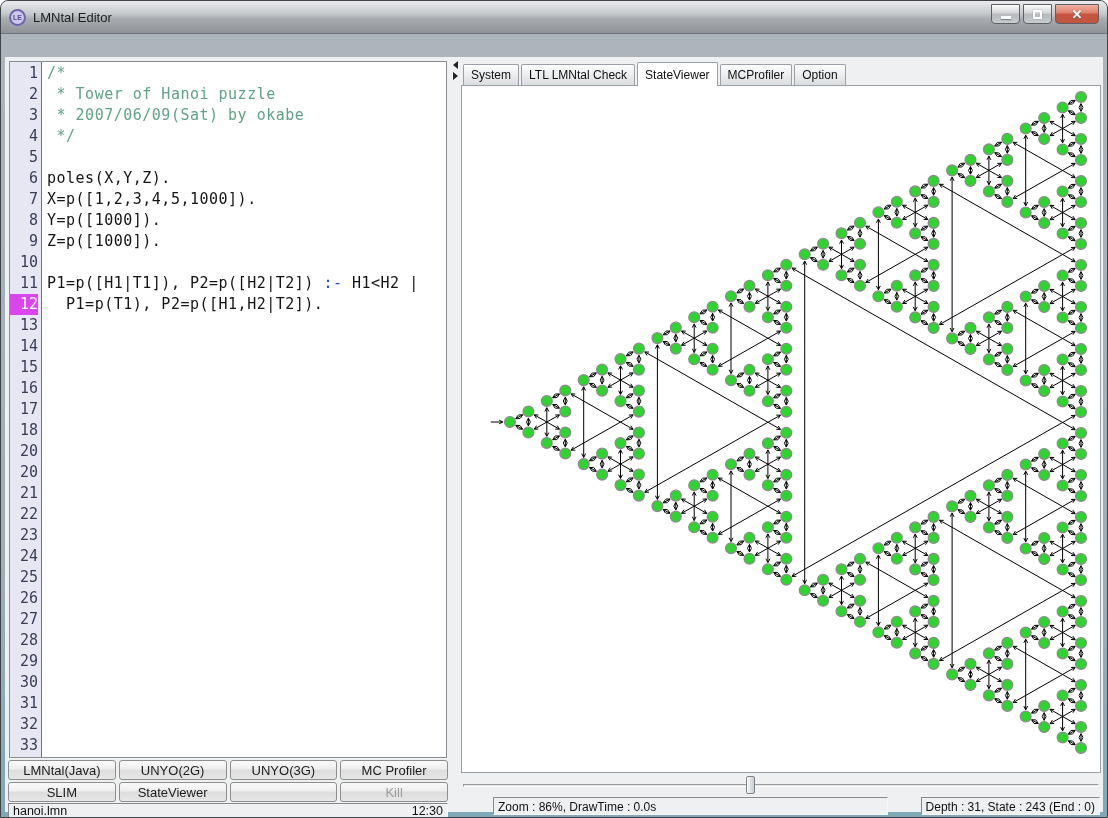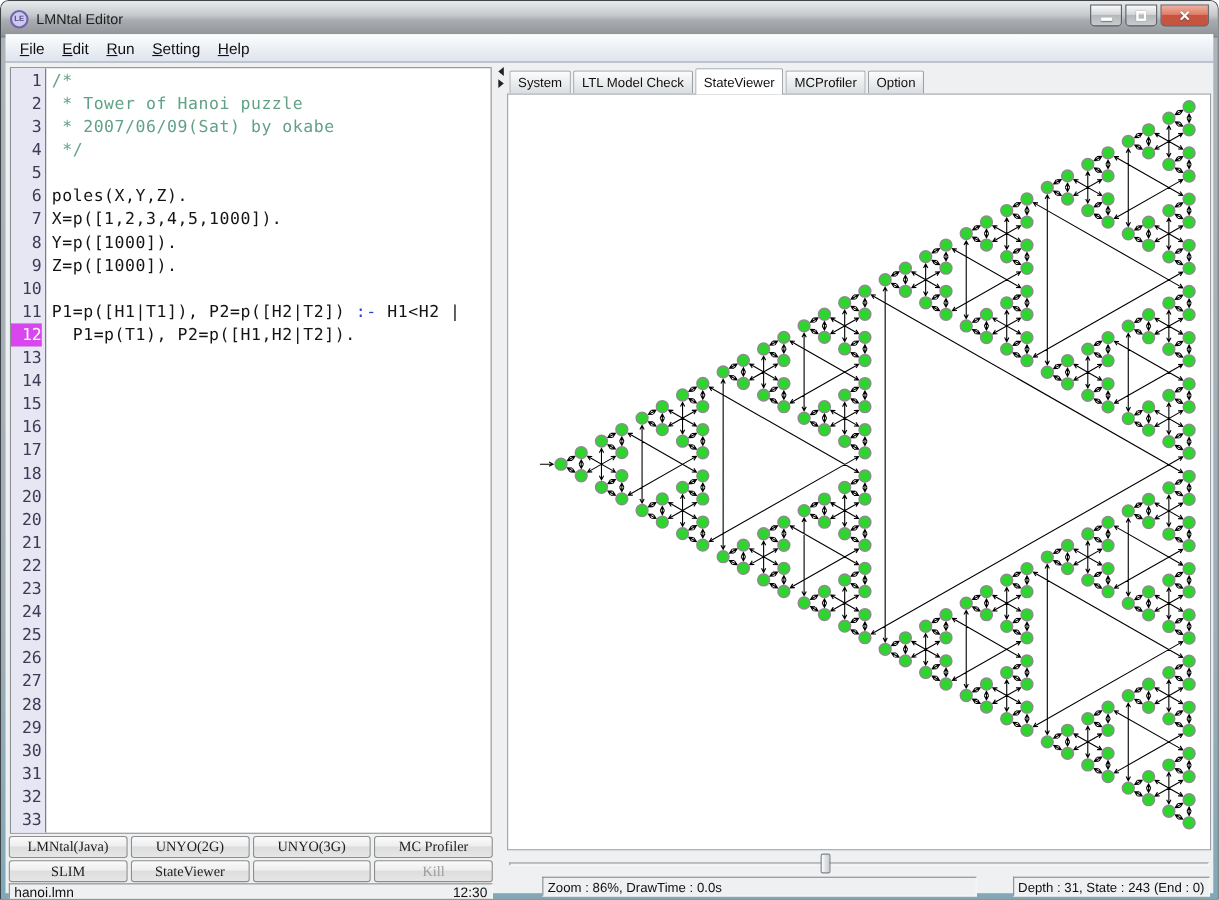--- a/index.html
+++ b/index.html
@@ -79,21 +79,21 @@
 
   
   .btn-grid{
     position:absolute; left:3px; top:703px; width:440px;
     display:grid; grid-template-columns:repeat(4,1fr); gap:2px 3px;
   }
   .run-btn{
     height:20px; border:1px solid #8e8e8e; border-radius:3px;
     background:linear-gradient(180deg,#fafafa,#eeeeee 45%,#dddddd 50%,#e6e6e6);
     font-size:13px; color:#1c1c1c; display:flex; align-items:center; justify-content:center;
-    cursor:default; font-family:Liberation Serif, serif;
+    cursor:default; font-family:Liberation Sans, sans-serif;
   }
   .run-btn.disabled{ color:#9b9b9b; }
   .run-btn.blank{ color:transparent; }
 
   
   .editor-status{
     position:absolute; left:3px; top:746px; width:440px; height:15px;
     border:1px solid; border-color:#8a8a8a #f7f7f7 #f7f7f7 #8a8a8a;
     display:flex; justify-content:space-between; align-items:center;
     font-size:12.5px; color:#111; padding:0 4px; background:#eef0f1;text-align:center;
@@ -164,27 +164,20 @@
         </span>
       <span class="win-btn max">
           <span class="max-glyph"></span>
         </span>
       <span class="win-btn close">
           <span>✕</span>
         </span>
     </div>
   </div>
 
-  <div class="menubar" id="menubar">
-      <span class="menu-item"><u>F</u>ile</span>
-      <span class="menu-item"><u>E</u>dit</span>
-      <span class="menu-item"><u>R</u>un</span>
-      <span class="menu-item"><u>S</u>etting</span>
-      <span class="menu-item"><u>H</u>elp</span>
-    </div>
 
   <div class="content">
 
     <div class="editor-box">
       <div class="gutter" id="gutter">
           <div class="ln">1</div>
           <div class="ln">2</div>
           <div class="ln">3</div>
           <div class="ln">4</div>
           <div class="ln">5</div>
@@ -237,21 +230,21 @@
     </div>
 
     <div class="divider">
       <div class="div-arrow left"></div>
       <div class="div-arrow right"></div>
     </div>
 
     <div class="right-panel">
       <div class="tabs" id="tabs">
           <div class="tab">System</div>
-          <div class="tab">LTL Model Check</div>
+          <div class="tab">LTL LMNtal Check</div>
           <div class="tab active">StateViewer</div>
           <div class="tab">MCProfiler</div>
           <div class="tab">Option</div>
         </div>
       <div class="graph-canvas">
         <svg id="graphsvg" width="638" height="686">
             <path d="M53.8 332.7L60.6 328.8M56.4 329.0L60.6 328.8L58.3 332.4M58.0 332.5L53.8 332.7L56.1 329.2M53.8 339.3L60.6 343.2M58.3 339.7L60.6 343.2L56.4 343.0M56.1 342.9L53.8 339.3L58.0 339.5M348.5 164.9L355.3 161.1M351.1 161.2L355.3 161.1L353.0 164.6M352.7 164.8L348.5 164.9L350.8 161.4M348.5 171.6L355.3 175.5M353.0 171.9L355.3 175.5L351.1 175.3M350.8 175.1L348.5 171.6L352.7 171.7M342.7 175.0L342.7 497.6M344.6 493.8L342.7 497.6L340.8 493.8M340.8 178.7L342.7 175.0L344.6 178.7M348.5 500.9L355.3 497.1M351.1 497.2L355.3 497.1L353.0 500.6M352.7 500.8L348.5 500.9L350.8 497.4M348.5 507.6L355.3 511.5M353.0 507.9L355.3 511.5L351.1 511.3M350.8 511.1L348.5 507.6L352.7 507.7M201.2 248.8L208.0 245.0M203.8 245.1L208.0 245.0L205.7 248.5M205.4 248.7L201.2 248.8L203.5 245.3M201.2 255.5L208.0 259.3M205.7 255.8L208.0 259.3L203.8 259.2M203.4 259.0L201.2 255.5L205.4 255.6M195.4 258.8L195.4 413.4M197.3 409.7L195.4 413.4L193.4 409.7M193.4 262.6L195.4 258.8L197.3 262.6M495.9 81.1L502.7 77.2M498.5 77.4L502.7 77.2L500.4 80.7M500.1 80.9L495.9 81.1L498.2 77.5M495.9 87.7L502.7 91.6M500.4 88.0L502.7 91.6L498.5 91.4M498.2 91.2L495.9 87.7L500.1 87.9M490.1 91.1L490.1 245.7M492.0 242.0L490.1 245.7L488.1 242.0M488.1 94.8L490.1 91.1L492.0 94.8M495.9 417.1L502.7 413.2M498.5 413.4L502.7 413.2L500.4 416.7M500.1 416.9L495.9 417.1L498.2 413.5M495.9 423.7L502.7 427.6M500.4 424.0L502.7 427.6L498.5 427.4M498.2 427.2L495.9 423.7L500.1 423.9M490.1 427.1L490.1 581.7M492.0 578.0L490.1 581.7L488.1 578.0M488.1 430.8L490.1 427.1L492.0 430.8M201.2 416.8L208.0 413.0M203.8 413.1L208.0 413.0L205.7 416.5M205.4 416.7L201.2 416.8L203.5 413.3M201.2 423.5L208.0 427.3M205.7 423.8L208.0 427.3L203.8 427.2M203.4 427.0L201.2 423.5L205.4 423.6M495.9 249.1L502.7 245.2M498.5 245.4L502.7 245.2L500.4 248.7M500.1 248.9L495.9 249.1L498.2 245.5M495.9 255.7L502.7 259.6M500.4 256.0L502.7 259.6L498.5 259.4M498.2 259.2L495.9 255.7L500.1 255.9M495.9 585.1L502.7 581.2M498.5 581.4L502.7 581.2L500.4 584.7M500.1 584.9L495.9 585.1L498.2 581.5M495.9 591.7L502.7 595.6M500.4 592.0L502.7 595.6L498.5 595.4M498.2 595.2L495.9 591.7L500.1 591.9M127.5 290.8L134.3 286.9M130.1 287.1L134.3 286.9L132.0 290.4M131.7 290.6L127.5 290.8L129.8 287.2M127.5 297.4L134.3 301.3M132.0 297.7L134.3 301.3L130.1 301.1M129.8 300.9L127.5 297.4L131.7 297.5M121.7 300.8L121.7 371.4M123.6 367.6L121.7 371.4L119.7 367.6M119.7 304.5L121.7 300.8L123.6 304.5M422.2 123.0L429.0 119.2M424.8 119.3L429.0 119.2L426.7 122.7M426.4 122.9L422.2 123.0L424.5 119.5M422.2 129.6L429.0 133.5M426.7 130.0L429.0 133.5L424.8 133.4M424.5 133.2L422.2 129.6L426.4 129.8M416.4 133.0L416.4 203.6M418.3 199.9L416.4 203.6L414.4 199.9M414.4 136.7L416.4 133.0L418.3 136.7M422.2 459.0L429.0 455.2M424.8 455.3L429.0 455.2L426.7 458.7M426.4 458.9L422.2 459.0L424.5 455.5M422.2 465.6L429.0 469.5M426.7 466.0L429.0 469.5L424.8 469.4M424.5 469.2L422.2 465.6L426.4 465.8M416.4 469.0L416.4 539.6M418.3 535.9L416.4 539.6L414.4 535.9M414.4 472.7L416.4 469.0L418.3 472.7M274.9 206.9L281.6 203.0M277.4 203.2L281.6 203.0L279.4 206.6M279.1 206.7L274.9 206.9L277.1 203.4M274.9 213.5L281.6 217.4M279.4 213.9L281.6 217.4L277.4 217.2M277.1 217.0L274.9 213.5L279.0 213.7M269.0 216.9L269.0 287.5M271.0 283.8L269.0 287.5L267.1 283.8M267.1 220.6L269.0 216.9L271.0 220.6M569.6 39.1L576.3 35.3M572.1 35.4L576.3 35.3L574.1 38.8M573.8 39.0L569.6 39.1L571.8 35.6M569.6 45.8L576.3 49.6M574.1 46.1L576.3 49.6L572.1 49.5M571.8 49.3L569.6 45.8L573.8 45.9M563.7 49.2L563.7 119.8M565.7 116.0L563.7 119.8L561.8 116.0M561.8 52.9L563.7 49.2L565.7 52.9M569.6 375.1L576.3 371.3M572.1 371.4L576.3 371.3L574.1 374.8M573.8 375.0L569.6 375.1L571.8 371.6M569.6 381.8L576.3 385.6M574.1 382.1L576.3 385.6L572.1 385.5M571.8 385.3L569.6 381.8L573.8 381.9M563.7 385.2L563.7 455.8M565.7 452.0L563.7 455.8L561.8 452.0M561.8 388.9L563.7 385.2L565.7 388.9M274.9 374.9L281.6 371.0M277.4 371.2L281.6 371.0L279.4 374.6M279.1 374.7L274.9 374.9L277.1 371.4M274.9 381.5L281.6 385.4M279.4 381.9L281.6 385.4L277.4 385.2M277.1 385.0L274.9 381.5L279.0 381.7M269.0 384.9L269.0 455.5M271.0 451.8L269.0 455.5L267.1 451.8M267.1 388.6L269.0 384.9L271.0 388.6M569.6 207.1L576.3 203.3M572.1 203.4L576.3 203.3L574.1 206.8M573.8 207.0L569.6 207.1L571.8 203.6M569.6 213.8L576.3 217.6M574.1 214.1L576.3 217.6L572.1 217.5M571.8 217.3L569.6 213.8L573.8 213.9M563.7 217.2L563.7 287.8M565.7 284.0L563.7 287.8L561.8 284.0M561.8 220.9L563.7 217.2L565.7 220.9M569.6 543.1L576.3 539.3M572.1 539.4L576.3 539.3L574.1 542.8M573.8 543.0L569.6 543.1L571.8 539.6M569.6 549.8L576.3 553.6M574.1 550.1L576.3 553.6L572.1 553.5M571.8 553.3L569.6 549.8L573.8 549.9M563.7 553.2L563.7 623.8M565.7 620.0L563.7 623.8L561.8 620.0M561.8 556.9L563.7 553.2L565.7 556.9M127.5 374.8L134.3 370.9M130.1 371.1L134.3 370.9L132.0 374.4M131.7 374.6L127.5 374.8L129.8 371.2M127.5 381.4L134.3 385.3M132.0 381.7L134.3 385.3L130.1 385.1M129.8 384.9L127.5 381.4L131.7 381.5M422.2 207.0L429.0 203.2M424.8 203.3L429.0 203.2L426.7 206.7M426.4 206.9L422.2 207.0L424.5 203.5M422.2 213.6L429.0 217.5M426.7 214.0L429.0 217.5L424.8 217.4M424.5 217.2L422.2 213.6L426.4 213.8M422.2 543.0L429.0 539.2M424.8 539.3L429.0 539.2L426.7 542.7M426.4 542.9L422.2 543.0L424.5 539.5M422.2 549.6L429.0 553.5M426.7 550.0L429.0 553.5L424.8 553.4M424.5 553.2L422.2 549.6L426.4 549.8M274.9 290.9L281.6 287.0M277.4 287.2L281.6 287.0L279.4 290.6M279.1 290.7L274.9 290.9L277.1 287.4M274.9 297.5L281.6 301.4M279.4 297.9L281.6 301.4L277.4 301.2M277.1 301.0L274.9 297.5L279.0 297.7M569.6 123.1L576.3 119.3M572.1 119.4L576.3 119.3L574.1 122.8M573.8 123.0L569.6 123.1L571.8 119.6M569.6 129.8L576.3 133.6M574.1 130.1L576.3 133.6L572.1 133.5M571.8 133.3L569.6 129.8L573.8 129.9M569.6 459.1L576.3 455.3M572.1 455.4L576.3 455.3L574.1 458.8M573.8 459.0L569.6 459.1L571.8 455.6M569.6 465.8L576.3 469.6M574.1 466.1L576.3 469.6L572.1 469.5M571.8 469.3L569.6 465.8L573.8 465.9M274.9 458.9L281.6 455.0M277.4 455.2L281.6 455.0L279.4 458.6M279.1 458.7L274.9 458.9L277.1 455.4M274.9 465.5L281.6 469.4M279.4 465.9L281.6 469.4L277.4 469.2M277.1 469.0L274.9 465.5L279.0 465.7M569.6 291.1L576.3 287.3M572.1 287.4L576.3 287.3L574.1 290.8M573.8 291.0L569.6 291.1L571.8 287.6M569.6 297.8L576.3 301.6M574.1 298.1L576.3 301.6L572.1 301.5M571.8 301.3L569.6 297.8L573.8 297.9M569.6 627.1L576.3 623.3M572.1 623.4L576.3 623.3L574.1 626.8M573.8 627.0L569.6 627.1L571.8 623.6M569.6 633.8L576.3 637.6M574.1 634.1L576.3 637.6L572.1 637.5M571.8 637.3L569.6 633.8L573.8 633.9M90.7 311.7L97.4 307.9M93.2 308.0L97.4 307.9L95.2 311.4M94.9 311.6L90.7 311.7L92.9 308.2M90.7 318.4L97.4 322.2M95.2 318.7L97.4 322.2L93.2 322.1M92.9 321.9L90.7 318.4L94.9 318.5M84.8 321.7L84.8 350.3M86.8 346.6L84.8 350.3L82.9 346.6M82.9 325.5L84.8 321.7L86.8 325.5M385.4 144.0L392.1 140.1M387.9 140.3L392.1 140.1L389.9 143.6M389.6 143.8L385.4 144.0L387.6 140.4M385.4 150.6L392.1 154.5M389.9 151.0L392.1 154.5L388.0 154.3M387.6 154.1L385.4 150.6L389.6 150.8M379.5 154.0L379.5 182.6M381.5 178.9L379.5 182.6L377.6 178.9M377.6 157.7L379.5 154.0L381.5 157.7M385.4 480.0L392.1 476.1M387.9 476.3L392.1 476.1L389.9 479.6M389.6 479.8L385.4 480.0L387.6 476.4M385.4 486.6L392.1 490.5M389.9 487.0L392.1 490.5L388.0 490.3M387.6 490.1L385.4 486.6L389.6 486.8M379.5 490.0L379.5 518.6M381.5 514.9L379.5 518.6L377.6 514.9M377.6 493.7L379.5 490.0L381.5 493.7M238.0 227.8L244.8 224.0M240.6 224.1L244.8 224.0L242.5 227.5M242.2 227.7L238.0 227.8L240.3 224.3M238.0 234.5L244.8 238.4M242.5 234.8L244.8 238.4L240.6 238.2M240.3 238.0L238.0 234.5L242.2 234.6M232.2 237.9L232.2 266.5M234.1 262.7L232.2 266.5L230.3 262.7M230.3 241.6L232.2 237.9L234.1 241.6M532.7 60.1L539.5 56.2M535.3 56.4L539.5 56.2L537.2 59.8M536.9 59.9L532.7 60.1L535.0 56.6M532.7 66.7L539.5 70.6M537.2 67.1L539.5 70.6L535.3 70.5M535.0 70.3L532.7 66.7L536.9 66.9M526.9 70.1L526.9 98.7M528.8 95.0L526.9 98.7L525.0 95.0M525.0 73.8L526.9 70.1L528.8 73.8M532.7 396.1L539.5 392.2M535.3 392.4L539.5 392.2L537.2 395.8M536.9 395.9L532.7 396.1L535.0 392.6M532.7 402.7L539.5 406.6M537.2 403.1L539.5 406.6L535.3 406.5M535.0 406.3L532.7 402.7L536.9 402.9M526.9 406.1L526.9 434.7M528.8 431.0L526.9 434.7L525.0 431.0M525.0 409.8L526.9 406.1L528.8 409.8M238.0 395.8L244.8 392.0M240.6 392.1L244.8 392.0L242.5 395.5M242.2 395.7L238.0 395.8L240.3 392.3M238.0 402.5L244.8 406.4M242.5 402.8L244.8 406.4L240.6 406.2M240.3 406.0L238.0 402.5L242.2 402.6M232.2 405.9L232.2 434.5M234.1 430.7L232.2 434.5L230.3 430.7M230.3 409.6L232.2 405.9L234.1 409.6M532.7 228.1L539.5 224.2M535.3 224.4L539.5 224.2L537.2 227.8M536.9 227.9L532.7 228.1L535.0 224.6M532.7 234.7L539.5 238.6M537.2 235.1L539.5 238.6L535.3 238.5M535.0 238.3L532.7 234.7L536.9 234.9M526.9 238.1L526.9 266.7M528.8 263.0L526.9 266.7L525.0 263.0M525.0 241.8L526.9 238.1L528.8 241.8M532.7 564.1L539.5 560.2M535.3 560.4L539.5 560.2L537.2 563.8M536.9 563.9L532.7 564.1L535.0 560.6M532.7 570.7L539.5 574.6M537.2 571.1L539.5 574.6L535.3 574.5M535.0 574.3L532.7 570.7L536.9 570.9M526.9 574.1L526.9 602.7M528.8 599.0L526.9 602.7L525.0 599.0M525.0 577.8L526.9 574.1L528.8 577.8M164.3 269.8L171.1 265.9M166.9 266.1L171.1 265.9L168.8 269.5M168.5 269.6L164.3 269.8L166.6 266.3M164.3 276.4L171.1 280.3M168.8 276.8L171.1 280.3L166.9 280.1M166.6 280.0L164.3 276.4L168.5 276.6M158.5 279.8L158.5 308.4M160.5 304.7L158.5 308.4L156.6 304.7M156.6 283.5L158.5 279.8L160.5 283.5M459.0 102.0L465.8 98.2M461.6 98.3L465.8 98.2L463.5 101.7M463.2 101.9L459.0 102.0L461.3 98.5M459.0 108.7L465.8 112.5M463.6 109.0L465.8 112.5L461.6 112.4M461.3 112.2L459.0 108.7L463.2 108.8M453.2 112.1L453.2 140.7M455.2 136.9L453.2 140.7L451.3 136.9M451.3 115.8L453.2 112.1L455.2 115.8M459.0 438.0L465.8 434.2M461.6 434.3L465.8 434.2L463.5 437.7M463.2 437.9L459.0 438.0L461.3 434.5M459.0 444.7L465.8 448.5M463.6 445.0L465.8 448.5L461.6 448.4M461.3 448.2L459.0 444.7L463.2 444.8M453.2 448.1L453.2 476.7M455.2 472.9L453.2 476.7L451.3 472.9M451.3 451.8L453.2 448.1L455.2 451.8M311.7 185.9L318.5 182.1M314.3 182.2L318.5 182.1L316.2 185.6M315.9 185.8L311.7 185.9L314.0 182.4M311.7 192.5L318.5 196.4M316.2 192.9L318.5 196.4L314.3 196.3M314.0 196.1L311.7 192.5L315.9 192.7M305.9 195.9L305.9 224.5M307.8 220.8L305.9 224.5L303.9 220.8M303.9 199.7L305.9 195.9L307.8 199.7M606.4 18.2L613.2 14.3M609.0 14.5L613.2 14.3L610.9 17.8M610.6 18.0L606.4 18.2L608.7 14.6M606.4 24.8L613.2 28.7M610.9 25.1L613.2 28.7L609.0 28.5M608.7 28.3L606.4 24.8L610.6 25.0M600.6 28.2L600.6 56.8M602.5 53.1L600.6 56.8L598.6 53.1M598.6 31.9L600.6 28.2L602.5 31.9M606.4 354.2L613.2 350.3M609.0 350.5L613.2 350.3L610.9 353.8M610.6 354.0L606.4 354.2L608.7 350.6M606.4 360.8L613.2 364.7M610.9 361.1L613.2 364.7L609.0 364.5M608.7 364.3L606.4 360.8L610.6 361.0M600.6 364.2L600.6 392.8M602.5 389.1L600.6 392.8L598.6 389.1M598.6 367.9L600.6 364.2L602.5 367.9M311.7 353.9L318.5 350.1M314.3 350.2L318.5 350.1L316.2 353.6M315.9 353.8L311.7 353.9L314.0 350.4M311.7 360.5L318.5 364.4M316.2 360.9L318.5 364.4L314.3 364.3M314.0 364.1L311.7 360.5L315.9 360.7M305.9 363.9L305.9 392.5M307.8 388.8L305.9 392.5L303.9 388.8M303.9 367.7L305.9 363.9L307.8 367.7M606.4 186.2L613.2 182.3M609.0 182.5L613.2 182.3L610.9 185.8M610.6 186.0L606.4 186.2L608.7 182.6M606.4 192.8L613.2 196.7M610.9 193.1L613.2 196.7L609.0 196.5M608.7 196.3L606.4 192.8L610.6 193.0M600.6 196.2L600.6 224.8M602.5 221.1L600.6 224.8L598.6 221.1M598.6 199.9L600.6 196.2L602.5 199.9M606.4 522.2L613.2 518.3M609.0 518.5L613.2 518.3L610.9 521.8M610.6 522.0L606.4 522.2L608.7 518.6M606.4 528.8L613.2 532.7M610.9 529.1L613.2 532.7L609.0 532.5M608.7 532.3L606.4 528.8L610.6 529.0M600.6 532.2L600.6 560.8M602.5 557.1L600.6 560.8L598.6 557.1M598.6 535.9L600.6 532.2L602.5 535.9M164.3 353.8L171.1 349.9M166.9 350.1L171.1 349.9L168.8 353.5M168.5 353.6L164.3 353.8L166.6 350.3M164.3 360.4L171.1 364.3M168.8 360.8L171.1 364.3L166.9 364.1M166.6 364.0L164.3 360.4L168.5 360.6M158.5 363.8L158.5 392.4M160.5 388.7L158.5 392.4L156.6 388.7M156.6 367.5L158.5 363.8L160.5 367.5M459.0 186.0L465.8 182.2M461.6 182.3L465.8 182.2L463.5 185.7M463.2 185.9L459.0 186.0L461.3 182.5M459.0 192.7L465.8 196.5M463.6 193.0L465.8 196.5L461.6 196.4M461.3 196.2L459.0 192.7L463.2 192.8M453.2 196.1L453.2 224.7M455.2 220.9L453.2 224.7L451.3 220.9M451.3 199.8L453.2 196.1L455.2 199.8M459.0 522.0L465.8 518.2M461.6 518.3L465.8 518.2L463.5 521.7M463.2 521.9L459.0 522.0L461.3 518.5M459.0 528.7L465.8 532.5M463.6 529.0L465.8 532.5L461.6 532.4M461.3 532.2L459.0 528.7L463.2 528.8M453.2 532.1L453.2 560.7M455.2 556.9L453.2 560.7L451.3 556.9M451.3 535.8L453.2 532.1L455.2 535.8M311.7 269.9L318.5 266.1M314.3 266.2L318.5 266.1L316.2 269.6M315.9 269.8L311.7 269.9L314.0 266.4M311.7 276.5L318.5 280.4M316.2 276.9L318.5 280.4L314.3 280.3M314.0 280.1L311.7 276.5L315.9 276.7M305.9 279.9L305.9 308.5M307.8 304.8L305.9 308.5L303.9 304.8M303.9 283.7L305.9 279.9L307.8 283.7M606.4 102.2L613.2 98.3M609.0 98.5L613.2 98.3L610.9 101.8M610.6 102.0L606.4 102.2L608.7 98.6M606.4 108.8L613.2 112.7M610.9 109.1L613.2 112.7L609.0 112.5M608.7 112.3L606.4 108.8L610.6 109.0M600.6 112.2L600.6 140.8M602.5 137.1L600.6 140.8L598.6 137.1M598.6 115.9L600.6 112.2L602.5 115.9M606.4 438.2L613.2 434.3M609.0 434.5L613.2 434.3L610.9 437.8M610.6 438.0L606.4 438.2L608.7 434.6M606.4 444.8L613.2 448.7M610.9 445.1L613.2 448.7L609.0 448.5M608.7 448.3L606.4 444.8L610.6 445.0M600.6 448.2L600.6 476.8M602.5 473.1L600.6 476.8L598.6 473.1M598.6 451.9L600.6 448.2L602.5 451.9M311.7 437.9L318.5 434.1M314.3 434.2L318.5 434.1L316.2 437.6M315.9 437.8L311.7 437.9L314.0 434.4M311.7 444.5L318.5 448.4M316.2 444.9L318.5 448.4L314.3 448.3M314.0 448.1L311.7 444.5L315.9 444.7M305.9 447.9L305.9 476.5M307.8 472.8L305.9 476.5L303.9 472.8M303.9 451.7L305.9 447.9L307.8 451.7M606.4 270.2L613.2 266.3M609.0 266.5L613.2 266.3L610.9 269.8M610.6 270.0L606.4 270.2L608.7 266.6M606.4 276.8L613.2 280.7M610.9 277.1L613.2 280.7L609.0 280.5M608.7 280.3L606.4 276.8L610.6 277.0M600.6 280.2L600.6 308.8M602.5 305.1L600.6 308.8L598.6 305.1M598.6 283.9L600.6 280.2L602.5 283.9M606.4 606.2L613.2 602.3M609.0 602.5L613.2 602.3L610.9 605.8M610.6 606.0L606.4 606.2L608.7 602.6M606.4 612.8L613.2 616.7M610.9 613.1L613.2 616.7L609.0 616.5M608.7 616.3L606.4 612.8L610.6 613.0M600.6 616.2L600.6 644.8M602.5 641.1L600.6 644.8L598.6 641.1M598.6 619.9L600.6 616.2L602.5 619.9M90.7 353.7L97.4 349.9M93.2 350.0L97.4 349.9L95.2 353.4M94.9 353.6L90.7 353.7L92.9 350.2M90.7 360.4L97.4 364.2M95.2 360.7L97.4 364.2L93.2 364.1M92.9 363.9L90.7 360.4L94.9 360.5M385.4 186.0L392.1 182.1M387.9 182.3L392.1 182.1L389.9 185.6M389.6 185.8L385.4 186.0L387.6 182.4M385.4 192.6L392.1 196.5M389.9 193.0L392.1 196.5L388.0 196.3M387.6 196.1L385.4 192.6L389.6 192.8M385.4 522.0L392.1 518.1M387.9 518.3L392.1 518.1L389.9 521.6M389.6 521.8L385.4 522.0L387.6 518.4M385.4 528.6L392.1 532.5M389.9 529.0L392.1 532.5L388.0 532.3M387.6 532.1L385.4 528.6L389.6 528.8M238.0 269.8L244.8 266.0M240.6 266.1L244.8 266.0L242.5 269.5M242.2 269.7L238.0 269.8L240.3 266.3M238.0 276.5L244.8 280.4M242.5 276.8L244.8 280.4L240.6 280.2M240.3 280.0L238.0 276.5L242.2 276.6M532.7 102.1L539.5 98.2M535.3 98.4L539.5 98.2L537.2 101.8M536.9 101.9L532.7 102.1L535.0 98.6M532.7 108.7L539.5 112.6M537.2 109.1L539.5 112.6L535.3 112.5M535.0 112.3L532.7 108.7L536.9 108.9M532.7 438.1L539.5 434.2M535.3 434.4L539.5 434.2L537.2 437.8M536.9 437.9L532.7 438.1L535.0 434.6M532.7 444.7L539.5 448.6M537.2 445.1L539.5 448.6L535.3 448.5M535.0 448.3L532.7 444.7L536.9 444.9M238.0 437.8L244.8 434.0M240.6 434.1L244.8 434.0L242.5 437.5M242.2 437.7L238.0 437.8L240.3 434.3M238.0 444.5L244.8 448.4M242.5 444.8L244.8 448.4L240.6 448.2M240.3 448.0L238.0 444.5L242.2 444.6M532.7 270.1L539.5 266.2M535.3 266.4L539.5 266.2L537.2 269.8M536.9 269.9L532.7 270.1L535.0 266.6M532.7 276.7L539.5 280.6M537.2 277.1L539.5 280.6L535.3 280.5M535.0 280.3L532.7 276.7L536.9 276.9M532.7 606.1L539.5 602.2M535.3 602.4L539.5 602.2L537.2 605.8M536.9 605.9L532.7 606.1L535.0 602.6M532.7 612.7L539.5 616.6M537.2 613.1L539.5 616.6L535.3 616.5M535.0 616.3L532.7 612.7L536.9 612.9M164.3 311.8L171.1 307.9M166.9 308.1L171.1 307.9L168.8 311.5M168.5 311.6L164.3 311.8L166.6 308.3M164.3 318.4L171.1 322.3M168.8 318.8L171.1 322.3L166.9 322.1M166.6 322.0L164.3 318.4L168.5 318.6M459.0 144.0L465.8 140.2M461.6 140.3L465.8 140.2L463.5 143.7M463.2 143.9L459.0 144.0L461.3 140.5M459.0 150.7L465.8 154.5M463.6 151.0L465.8 154.5L461.6 154.4M461.3 154.2L459.0 150.7L463.2 150.8M459.0 480.0L465.8 476.2M461.6 476.3L465.8 476.2L463.5 479.7M463.2 479.9L459.0 480.0L461.3 476.5M459.0 486.7L465.8 490.5M463.6 487.0L465.8 490.5L461.6 490.4M461.3 490.2L459.0 486.7L463.2 486.8M311.7 227.9L318.5 224.1M314.3 224.2L318.5 224.1L316.2 227.6M315.9 227.8L311.7 227.9L314.0 224.4M311.7 234.5L318.5 238.4M316.2 234.9L318.5 238.4L314.3 238.3M314.0 238.1L311.7 234.5L315.9 234.7M606.4 60.2L613.2 56.3M609.0 56.5L613.2 56.3L610.9 59.8M610.6 60.0L606.4 60.2L608.7 56.6M606.4 66.8L613.2 70.7M610.9 67.1L613.2 70.7L609.0 70.5M608.7 70.3L606.4 66.8L610.6 67.0M606.4 396.2L613.2 392.3M609.0 392.5L613.2 392.3L610.9 395.8M610.6 396.0L606.4 396.2L608.7 392.6M606.4 402.8L613.2 406.7M610.9 403.1L613.2 406.7L609.0 406.5M608.7 406.3L606.4 402.8L610.6 403.0M311.7 395.9L318.5 392.1M314.3 392.2L318.5 392.1L316.2 395.6M315.9 395.8L311.7 395.9L314.0 392.4M311.7 402.5L318.5 406.4M316.2 402.9L318.5 406.4L314.3 406.3M314.0 406.1L311.7 402.5L315.9 402.7M606.4 228.2L613.2 224.3M609.0 224.5L613.2 224.3L610.9 227.8M610.6 228.0L606.4 228.2L608.7 224.6M606.4 234.8L613.2 238.7M610.9 235.1L613.2 238.7L609.0 238.5M608.7 238.3L606.4 234.8L610.6 235.0M606.4 564.2L613.2 560.3M609.0 560.5L613.2 560.3L610.9 563.8M610.6 564.0L606.4 564.2L608.7 560.6M606.4 570.8L613.2 574.7M610.9 571.1L613.2 574.7L609.0 574.5M608.7 574.3L606.4 570.8L610.6 571.0M164.3 395.8L171.1 391.9M166.9 392.1L171.1 391.9L168.8 395.5M168.5 395.6L164.3 395.8L166.6 392.3M164.3 402.4L171.1 406.3M168.8 402.8L171.1 406.3L166.9 406.1M166.6 406.0L164.3 402.4L168.5 402.6M459.0 228.0L465.8 224.2M461.6 224.3L465.8 224.2L463.5 227.7M463.2 227.9L459.0 228.0L461.3 224.5M459.0 234.7L465.8 238.5M463.6 235.0L465.8 238.5L461.6 238.4M461.3 238.2L459.0 234.7L463.2 234.8M459.0 564.0L465.8 560.2M461.6 560.3L465.8 560.2L463.5 563.7M463.2 563.9L459.0 564.0L461.3 560.5M459.0 570.7L465.8 574.5M463.6 571.0L465.8 574.5L461.6 574.4M461.3 574.2L459.0 570.7L463.2 570.8M311.7 311.9L318.5 308.1M314.3 308.2L318.5 308.1L316.2 311.6M315.9 311.8L311.7 311.9L314.0 308.4M311.7 318.5L318.5 322.4M316.2 318.9L318.5 322.4L314.3 322.3M314.0 322.1L311.7 318.5L315.9 318.7M606.4 144.2L613.2 140.3M609.0 140.5L613.2 140.3L610.9 143.8M610.6 144.0L606.4 144.2L608.7 140.6M606.4 150.8L613.2 154.7M610.9 151.1L613.2 154.7L609.0 154.5M608.7 154.3L606.4 150.8L610.6 151.0M606.4 480.2L613.2 476.3M609.0 476.5L613.2 476.3L610.9 479.8M610.6 480.0L606.4 480.2L608.7 476.6M606.4 486.8L613.2 490.7M610.9 487.1L613.2 490.7L609.0 490.5M608.7 490.3L606.4 486.8L610.6 487.0M311.7 479.9L318.5 476.1M314.3 476.2L318.5 476.1L316.2 479.6M315.9 479.8L311.7 479.9L314.0 476.4M311.7 486.5L318.5 490.4M316.2 486.9L318.5 490.4L314.3 490.3M314.0 490.1L311.7 486.5L315.9 486.7M606.4 312.2L613.2 308.3M609.0 308.5L613.2 308.3L610.9 311.8M610.6 312.0L606.4 312.2L608.7 308.6M606.4 318.8L613.2 322.7M610.9 319.1L613.2 322.7L609.0 322.5M608.7 322.3L606.4 318.8L610.6 319.0M606.4 648.2L613.2 644.3M609.0 644.5L613.2 644.3L610.9 647.8M610.6 648.0L606.4 648.2L608.7 644.6M606.4 654.8L613.2 658.7M610.9 655.1L613.2 658.7L609.0 658.5M608.7 658.3L606.4 654.8L610.6 655.0M72.2 328.8L97.4 343.2M95.2 339.7L97.4 343.2L93.2 343.1M74.5 332.4L72.2 328.8L76.4 329.0M66.4 332.2L66.4 339.8M68.4 336.1L66.4 339.8L64.5 336.1M64.5 335.9L66.4 332.2L68.4 335.9M366.9 161.1L392.1 175.5M389.9 172.0L392.1 175.5L388.0 175.3M369.2 164.6L366.9 161.1L371.1 161.3M361.1 164.5L361.1 172.1M363.1 168.3L361.1 172.1L359.2 168.3M359.2 168.2L361.1 164.5L363.1 168.2M366.9 497.1L392.1 511.5M389.9 508.0L392.1 511.5L388.0 511.3M369.2 500.6L366.9 497.1L371.1 497.3M361.1 500.5L361.1 508.1M363.1 504.3L361.1 508.1L359.2 504.3M359.2 504.2L361.1 500.5L363.1 504.2M219.6 245.0L244.8 259.4M242.5 255.8L244.8 259.4L240.6 259.2M221.9 248.5L219.6 245.0L223.8 245.1M213.8 248.3L213.8 255.9M215.7 252.2L213.8 255.9L211.8 252.2M211.8 252.1L213.8 248.3L215.7 252.1M514.3 77.2L539.5 91.6M537.2 88.1L539.5 91.6L535.3 91.5M516.6 80.8L514.3 77.2L518.5 77.4M508.5 80.6L508.5 88.2M510.4 84.5L508.5 88.2L506.5 84.5M506.5 84.3L508.5 80.6L510.4 84.3M514.3 413.2L539.5 427.6M537.2 424.1L539.5 427.6L535.3 427.5M516.6 416.8L514.3 413.2L518.5 413.4M508.5 416.6L508.5 424.2M510.4 420.5L508.5 424.2L506.5 420.5M506.5 420.3L508.5 416.6L510.4 420.3M219.6 413.0L244.8 427.4M242.5 423.8L244.8 427.4L240.6 427.2M221.9 416.5L219.6 413.0L223.8 413.1M213.8 416.3L213.8 423.9M215.7 420.2L213.8 423.9L211.8 420.2M211.8 420.1L213.8 416.3L215.7 420.1M514.3 245.2L539.5 259.6M537.2 256.1L539.5 259.6L535.3 259.5M516.6 248.8L514.3 245.2L518.5 245.4M508.5 248.6L508.5 256.2M510.4 252.5L508.5 256.2L506.5 252.5M506.5 252.3L508.5 248.6L510.4 252.3M514.3 581.2L539.5 595.6M537.2 592.1L539.5 595.6L535.3 595.5M516.6 584.8L514.3 581.2L518.5 581.4M508.5 584.6L508.5 592.2M510.4 588.5L508.5 592.2L506.5 588.5M506.5 588.3L508.5 584.6L510.4 588.3M145.9 286.9L171.1 301.3M168.8 297.8L171.1 301.3L166.9 301.1M148.2 290.4L145.9 286.9L150.1 287.1M140.1 290.3L140.1 297.9M142.0 294.2L140.1 297.9L138.2 294.2M138.2 294.0L140.1 290.3L142.0 294.0M440.6 119.2L465.8 133.5M463.6 130.0L465.8 133.5L461.6 133.4M442.9 122.7L440.6 119.2L444.8 119.3M434.8 122.5L434.8 130.1M436.7 126.4L434.8 130.1L432.9 126.4M432.9 126.3L434.8 122.5L436.7 126.3M440.6 455.2L465.8 469.5M463.6 466.0L465.8 469.5L461.6 469.4M442.9 458.7L440.6 455.2L444.8 455.3M434.8 458.5L434.8 466.1M436.7 462.4L434.8 466.1L432.9 462.4M432.9 462.3L434.8 458.5L436.7 462.3M293.3 203.0L318.5 217.4M316.2 213.9L318.5 217.4L314.3 217.3M295.5 206.6L293.3 203.0L297.5 203.2M287.5 206.4L287.5 214.0M289.4 210.3L287.5 214.0L285.5 210.3M285.5 210.1L287.5 206.4L289.4 210.1M588.0 35.3L613.2 49.7M610.9 46.1L613.2 49.7L609.0 49.5M590.3 38.8L588.0 35.3L592.2 35.5M582.2 38.7L582.2 46.3M584.1 42.5L582.2 46.3L580.2 42.5M580.2 42.4L582.2 38.7L584.1 42.4M588.0 371.3L613.2 385.7M610.9 382.1L613.2 385.7L609.0 385.5M590.3 374.8L588.0 371.3L592.2 371.5M582.2 374.7L582.2 382.3M584.1 378.5L582.2 382.3L580.2 378.5M580.2 378.4L582.2 374.7L584.1 378.4M293.3 371.0L318.5 385.4M316.2 381.9L318.5 385.4L314.3 385.3M295.5 374.6L293.3 371.0L297.5 371.2M287.5 374.4L287.5 382.0M289.4 378.3L287.5 382.0L285.5 378.3M285.5 378.1L287.5 374.4L289.4 378.1M588.0 203.3L613.2 217.7M610.9 214.1L613.2 217.7L609.0 217.5M590.3 206.8L588.0 203.3L592.2 203.5M582.2 206.7L582.2 214.3M584.1 210.5L582.2 214.3L580.2 210.5M580.2 210.4L582.2 206.7L584.1 210.4M588.0 539.3L613.2 553.7M610.9 550.1L613.2 553.7L609.0 553.5M590.3 542.8L588.0 539.3L592.2 539.5M582.2 542.7L582.2 550.3M584.1 546.5L582.2 550.3L580.2 546.5M580.2 546.4L582.2 542.7L584.1 546.4M145.9 370.9L171.1 385.3M168.8 381.8L171.1 385.3L166.9 385.1M148.2 374.4L145.9 370.9L150.1 371.1M140.1 374.3L140.1 381.9M142.0 378.2L140.1 381.9L138.2 378.2M138.2 378.0L140.1 374.3L142.0 378.0M440.6 203.2L465.8 217.5M463.6 214.0L465.8 217.5L461.6 217.4M442.9 206.7L440.6 203.2L444.8 203.3M434.8 206.5L434.8 214.1M436.7 210.4L434.8 214.1L432.9 210.4M432.9 210.3L434.8 206.5L436.7 210.3M440.6 539.2L465.8 553.5M463.6 550.0L465.8 553.5L461.6 553.4M442.9 542.7L440.6 539.2L444.8 539.3M434.8 542.5L434.8 550.1M436.7 546.4L434.8 550.1L432.9 546.4M432.9 546.3L434.8 542.5L436.7 546.3M293.3 287.0L318.5 301.4M316.2 297.9L318.5 301.4L314.3 301.3M295.5 290.6L293.3 287.0L297.5 287.2M287.5 290.4L287.5 298.0M289.4 294.3L287.5 298.0L285.5 294.3M285.5 294.1L287.5 290.4L289.4 294.1M588.0 119.3L613.2 133.7M610.9 130.1L613.2 133.7L609.0 133.5M590.3 122.8L588.0 119.3L592.2 119.5M582.2 122.7L582.2 130.3M584.1 126.5L582.2 130.3L580.2 126.5M580.2 126.4L582.2 122.7L584.1 126.4M588.0 455.3L613.2 469.7M610.9 466.1L613.2 469.7L609.0 469.5M590.3 458.8L588.0 455.3L592.2 455.5M582.2 458.7L582.2 466.3M584.1 462.5L582.2 466.3L580.2 462.5M580.2 462.4L582.2 458.7L584.1 462.4M293.3 455.0L318.5 469.4M316.2 465.9L318.5 469.4L314.3 469.3M295.5 458.6L293.3 455.0L297.5 455.2M287.5 458.4L287.5 466.0M289.4 462.3L287.5 466.0L285.5 462.3M285.5 462.1L287.5 458.4L289.4 462.1M588.0 287.3L613.2 301.7M610.9 298.1L613.2 301.7L609.0 301.5M590.3 290.8L588.0 287.3L592.2 287.5M582.2 290.7L582.2 298.3M584.1 294.5L582.2 298.3L580.2 294.5M580.2 294.4L582.2 290.7L584.1 294.4M588.0 623.3L613.2 637.7M610.9 634.1L613.2 637.7L609.0 637.5M590.3 626.8L588.0 623.3L592.2 623.5M582.2 626.7L582.2 634.3M584.1 630.5L582.2 634.3L580.2 630.5M580.2 630.4L582.2 626.7L584.1 630.4M109.1 307.9L171.1 343.3M168.8 339.8L171.1 343.3L166.9 343.1M111.4 311.4L109.1 307.9L113.3 308.0M103.3 311.2L103.3 318.8M105.2 315.1L103.3 318.8L101.3 315.1M101.3 315.0L103.3 311.2L105.2 315.0M403.8 140.1L465.8 175.5M463.6 172.0L465.8 175.5L461.6 175.4M406.1 143.7L403.8 140.1L408.0 140.3M398.0 143.5L398.0 151.1M399.9 147.4L398.0 151.1L396.0 147.4M396.0 147.2L398.0 143.5L399.9 147.2M403.8 476.1L465.8 511.5M463.6 508.0L465.8 511.5L461.6 511.4M406.1 479.7L403.8 476.1L408.0 476.3M398.0 479.5L398.0 487.1M399.9 483.4L398.0 487.1L396.0 483.4M396.0 483.2L398.0 479.5L399.9 483.2M256.4 224.0L318.5 259.4M316.2 255.9L318.5 259.4L314.3 259.3M258.7 227.5L256.4 224.0L260.6 224.2M250.6 227.4L250.6 235.0M252.6 231.3L250.6 235.0L248.7 231.3M248.7 231.1L250.6 227.4L252.6 231.1M551.1 56.3L613.2 91.7M610.9 88.1L613.2 91.7L609.0 91.5M553.4 59.8L551.1 56.3L555.3 56.4M545.3 59.6L545.3 67.2M547.3 63.5L545.3 67.2L543.4 63.5M543.4 63.4L545.3 59.6L547.3 63.4M551.1 392.3L613.2 427.7M610.9 424.1L613.2 427.7L609.0 427.5M553.4 395.8L551.1 392.3L555.3 392.4M545.3 395.6L545.3 403.2M547.3 399.5L545.3 403.2L543.4 399.5M543.4 399.4L545.3 395.6L547.3 399.4M256.4 392.0L318.5 427.4M316.2 423.9L318.5 427.4L314.3 427.3M258.7 395.5L256.4 392.0L260.6 392.2M250.6 395.4L250.6 403.0M252.6 399.3L250.6 403.0L248.7 399.3M248.7 399.1L250.6 395.4L252.6 399.1M551.1 224.3L613.2 259.7M610.9 256.1L613.2 259.7L609.0 259.5M553.4 227.8L551.1 224.3L555.3 224.4M545.3 227.6L545.3 235.2M547.3 231.5L545.3 235.2L543.4 231.5M543.4 231.4L545.3 227.6L547.3 231.4M551.1 560.3L613.2 595.7M610.9 592.1L613.2 595.7L609.0 595.5M553.4 563.8L551.1 560.3L555.3 560.4M545.3 563.6L545.3 571.2M547.3 567.5L545.3 571.2L543.4 567.5M543.4 567.4L545.3 563.6L547.3 567.4M182.8 265.9L318.5 343.4M316.2 339.9L318.5 343.4L314.3 343.3M185.0 269.5L182.8 265.9L187.0 266.1M176.9 269.3L176.9 276.9M178.9 273.2L176.9 276.9L175.0 273.2M175.0 273.0L176.9 269.3L178.9 273.0M477.5 98.2L613.2 175.7M610.9 172.1L613.2 175.7L609.0 175.5M479.7 101.7L477.5 98.2L481.7 98.4M471.6 101.6L471.6 109.2M473.6 105.4L471.6 109.2L469.7 105.4M469.7 105.3L471.6 101.6L473.6 105.3M477.5 434.2L613.2 511.7M610.9 508.1L613.2 511.7L609.0 511.5M479.7 437.7L477.5 434.2L481.7 434.4M471.6 437.6L471.6 445.2M473.6 441.4L471.6 445.2L469.7 441.4M469.7 441.3L471.6 437.6L473.6 441.3M330.1 182.1L613.2 343.7M610.9 340.1L613.2 343.7L609.0 343.5M332.4 185.6L330.1 182.1L334.3 182.2M324.3 185.4L324.3 193.0M326.2 189.3L324.3 193.0L322.4 189.3M322.4 189.2L324.3 185.4L326.2 189.2M619.0 17.7L619.0 25.3M620.9 21.6L619.0 25.3L617.1 21.6M617.1 21.4L619.0 17.7L620.9 21.4M619.0 353.7L619.0 361.3M620.9 357.6L619.0 361.3L617.1 357.6M617.1 357.4L619.0 353.7L620.9 357.4M324.3 353.4L324.3 361.0M326.2 357.3L324.3 361.0L322.4 357.3M322.4 357.2L324.3 353.4L326.2 357.2M619.0 185.7L619.0 193.3M620.9 189.6L619.0 193.3L617.1 189.6M617.1 189.4L619.0 185.7L620.9 189.4M619.0 521.7L619.0 529.3M620.9 525.6L619.0 529.3L617.1 525.6M617.1 525.4L619.0 521.7L620.9 525.4M176.9 353.3L176.9 360.9M178.9 357.2L176.9 360.9L175.0 357.2M175.0 357.0L176.9 353.3L178.9 357.0M471.6 185.6L471.6 193.2M473.6 189.4L471.6 193.2L469.7 189.4M469.7 189.3L471.6 185.6L473.6 189.3M471.6 521.6L471.6 529.2M473.6 525.4L471.6 529.2L469.7 525.4M469.7 525.3L471.6 521.6L473.6 525.3M324.3 269.4L324.3 277.0M326.2 273.3L324.3 277.0L322.4 273.3M322.4 273.2L324.3 269.4L326.2 273.2M619.0 101.7L619.0 109.3M620.9 105.6L619.0 109.3L617.1 105.6M617.1 105.4L619.0 101.7L620.9 105.4M619.0 437.7L619.0 445.3M620.9 441.6L619.0 445.3L617.1 441.6M617.1 441.4L619.0 437.7L620.9 441.4M324.3 437.4L324.3 445.0M326.2 441.3L324.3 445.0L322.4 441.3M322.4 441.2L324.3 437.4L326.2 441.2M619.0 269.7L619.0 277.3M620.9 273.6L619.0 277.3L617.1 273.6M617.1 273.4L619.0 269.7L620.9 273.4M619.0 605.7L619.0 613.3M620.9 609.6L619.0 613.3L617.1 609.6M617.1 609.4L619.0 605.7L620.9 609.4M103.3 353.2L103.3 360.8M105.2 357.1L103.3 360.8L101.3 357.1M101.3 357.0L103.3 353.2L105.2 357.0M398.0 185.5L398.0 193.1M399.9 189.4L398.0 193.1L396.0 189.4M396.0 189.2L398.0 185.5L399.9 189.2M398.0 521.5L398.0 529.1M399.9 525.4L398.0 529.1L396.0 525.4M396.0 525.2L398.0 521.5L399.9 525.2M250.6 269.4L250.6 277.0M252.6 273.3L250.6 277.0L248.7 273.3M248.7 273.1L250.6 269.4L252.6 273.1M545.3 101.6L545.3 109.2M547.3 105.5L545.3 109.2L543.4 105.5M543.4 105.4L545.3 101.6L547.3 105.4M545.3 437.6L545.3 445.2M547.3 441.5L545.3 445.2L543.4 441.5M543.4 441.4L545.3 437.6L547.3 441.4M250.6 437.4L250.6 445.0M252.6 441.3L250.6 445.0L248.7 441.3M248.7 441.1L250.6 437.4L252.6 441.1M545.3 269.6L545.3 277.2M547.3 273.5L545.3 277.2L543.4 273.5M543.4 273.4L545.3 269.6L547.3 273.4M545.3 605.6L545.3 613.2M547.3 609.5L545.3 613.2L543.4 609.5M543.4 609.4L545.3 605.6L547.3 609.4M176.9 311.3L176.9 318.9M178.9 315.2L176.9 318.9L175.0 315.2M175.0 315.0L176.9 311.3L178.9 315.0M471.6 143.6L471.6 151.2M473.6 147.4L471.6 151.2L469.7 147.4M469.7 147.3L471.6 143.6L473.6 147.3M471.6 479.6L471.6 487.2M473.6 483.4L471.6 487.2L469.7 483.4M469.7 483.3L471.6 479.6L473.6 483.3M324.3 227.4L324.3 235.0M326.2 231.3L324.3 235.0L322.4 231.3M322.4 231.2L324.3 227.4L326.2 231.2M619.0 59.7L619.0 67.3M620.9 63.6L619.0 67.3L617.1 63.6M617.1 63.4L619.0 59.7L620.9 63.4M619.0 395.7L619.0 403.3M620.9 399.6L619.0 403.3L617.1 399.6M617.1 399.4L619.0 395.7L620.9 399.4M324.3 395.4L324.3 403.0M326.2 399.3L324.3 403.0L322.4 399.3M322.4 399.2L324.3 395.4L326.2 399.2M619.0 227.7L619.0 235.3M620.9 231.6L619.0 235.3L617.1 231.6M617.1 231.4L619.0 227.7L620.9 231.4M619.0 563.7L619.0 571.3M620.9 567.6L619.0 571.3L617.1 567.6M617.1 567.4L619.0 563.7L620.9 567.4M176.9 395.3L176.9 402.9M178.9 399.2L176.9 402.9L175.0 399.2M175.0 399.0L176.9 395.3L178.9 399.0M471.6 227.6L471.6 235.2M473.6 231.4L471.6 235.2L469.7 231.4M469.7 231.3L471.6 227.6L473.6 231.3M471.6 563.6L471.6 571.2M473.6 567.4L471.6 571.2L469.7 567.4M469.7 567.3L471.6 563.6L473.6 567.3M324.3 311.4L324.3 319.0M326.2 315.3L324.3 319.0L322.4 315.3M322.4 315.2L324.3 311.4L326.2 315.2M619.0 143.7L619.0 151.3M620.9 147.6L619.0 151.3L617.1 147.6M617.1 147.4L619.0 143.7L620.9 147.4M619.0 479.7L619.0 487.3M620.9 483.6L619.0 487.3L617.1 483.6M617.1 483.4L619.0 479.7L620.9 483.4M324.3 479.4L324.3 487.0M326.2 483.3L324.3 487.0L322.4 483.3M322.4 483.2L324.3 479.4L326.2 483.2M619.0 311.7L619.0 319.3M620.9 315.6L619.0 319.3L617.1 315.6M617.1 315.4L619.0 311.7L620.9 315.4M619.0 647.7L619.0 655.3M620.9 651.6L619.0 655.3L617.1 651.6M617.1 651.4L619.0 647.7L620.9 651.4M72.2 343.2L97.4 328.9M93.2 329.0L97.4 328.9L95.2 332.4M76.4 343.0L72.2 343.2L74.5 339.7M367.0 175.5L392.1 161.1M387.9 161.3L392.1 161.1L389.9 164.6M371.1 175.3L367.0 175.5L369.2 171.9M367.0 511.5L392.1 497.1M387.9 497.3L392.1 497.1L389.9 500.6M371.1 511.3L367.0 511.5L369.2 507.9M219.6 259.3L244.8 245.0M240.6 245.1L244.8 245.0L242.5 248.5M223.8 259.2L219.6 259.3L221.9 255.8M514.3 91.6L539.5 77.2M535.3 77.4L539.5 77.2L537.2 80.8M518.5 91.4L514.3 91.6L516.6 88.1M514.3 427.6L539.5 413.2M535.3 413.4L539.5 413.2L537.2 416.8M518.5 427.4L514.3 427.6L516.6 424.1M219.6 427.3L244.8 413.0M240.6 413.1L244.8 413.0L242.5 416.5M223.8 427.2L219.6 427.3L221.9 423.8M514.3 259.6L539.5 245.2M535.3 245.4L539.5 245.2L537.2 248.8M518.5 259.4L514.3 259.6L516.6 256.1M514.3 595.6L539.5 581.2M535.3 581.4L539.5 581.2L537.2 584.8M518.5 595.4L514.3 595.6L516.6 592.1M145.9 301.3L171.1 286.9M166.9 287.1L171.1 286.9L168.8 290.5M150.1 301.1L145.9 301.3L148.2 297.7M440.6 133.5L465.8 119.2M461.6 119.3L465.8 119.2L463.5 122.7M444.8 133.4L440.6 133.5L442.9 130.0M440.6 469.5L465.8 455.2M461.6 455.3L465.8 455.2L463.5 458.7M444.8 469.4L440.6 469.5L442.9 466.0M293.3 217.4L318.5 203.1M314.3 203.2L318.5 203.1L316.2 206.6M297.5 217.2L293.3 217.4L295.6 213.9M588.0 49.7L613.2 35.3M609.0 35.5L613.2 35.3L610.9 38.8M592.2 49.5L588.0 49.7L590.3 46.1M588.0 385.7L613.2 371.3M609.0 371.5L613.2 371.3L610.9 374.8M592.2 385.5L588.0 385.7L590.3 382.1M293.3 385.4L318.5 371.1M314.3 371.2L318.5 371.1L316.2 374.6M297.5 385.2L293.3 385.4L295.6 381.9M588.0 217.7L613.2 203.3M609.0 203.5L613.2 203.3L610.9 206.8M592.2 217.5L588.0 217.7L590.3 214.1M588.0 553.7L613.2 539.3M609.0 539.5L613.2 539.3L610.9 542.8M592.2 553.5L588.0 553.7L590.3 550.1M145.9 385.3L171.1 370.9M166.9 371.1L171.1 370.9L168.8 374.5M150.1 385.1L145.9 385.3L148.2 381.7M440.6 217.5L465.8 203.2M461.6 203.3L465.8 203.2L463.5 206.7M444.8 217.4L440.6 217.5L442.9 214.0M440.6 553.5L465.8 539.2M461.6 539.3L465.8 539.2L463.5 542.7M444.8 553.4L440.6 553.5L442.9 550.0M293.3 301.4L318.5 287.1M314.3 287.2L318.5 287.1L316.2 290.6M297.5 301.2L293.3 301.4L295.6 297.9M588.0 133.7L613.2 119.3M609.0 119.5L613.2 119.3L610.9 122.8M592.2 133.5L588.0 133.7L590.3 130.1M588.0 469.7L613.2 455.3M609.0 455.5L613.2 455.3L610.9 458.8M592.2 469.5L588.0 469.7L590.3 466.1M293.3 469.4L318.5 455.1M314.3 455.2L318.5 455.1L316.2 458.6M297.5 469.2L293.3 469.4L295.6 465.9M588.0 301.7L613.2 287.3M609.0 287.5L613.2 287.3L610.9 290.8M592.2 301.5L588.0 301.7L590.3 298.1M588.0 637.7L613.2 623.3M609.0 623.5L613.2 623.3L610.9 626.8M592.2 637.5L588.0 637.7L590.3 634.1M109.1 364.2L171.1 328.9M166.9 329.1L171.1 328.9L168.8 332.5M113.3 364.1L109.1 364.2L111.4 360.7M403.8 196.5L465.8 161.2M461.6 161.3L465.8 161.2L463.5 164.7M408.0 196.3L403.8 196.5L406.1 193.0M403.8 532.5L465.8 497.2M461.6 497.3L465.8 497.2L463.5 500.7M408.0 532.3L403.8 532.5L406.1 529.0M256.4 280.4L318.5 245.1M314.3 245.2L318.5 245.1L316.2 248.6M260.6 280.2L256.4 280.4L258.7 276.8M551.1 112.6L613.2 77.3M609.0 77.5L613.2 77.3L610.9 80.8M555.3 112.5L551.1 112.6L553.4 109.1M551.1 448.6L613.2 413.3M609.0 413.5L613.2 413.3L610.9 416.8M555.3 448.5L551.1 448.6L553.4 445.1M256.4 448.4L318.5 413.1M314.3 413.2L318.5 413.1L316.2 416.6M260.6 448.2L256.4 448.4L258.7 444.8M551.1 280.6L613.2 245.3M609.0 245.5L613.2 245.3L610.9 248.8M555.3 280.5L551.1 280.6L553.4 277.1M551.1 616.6L613.2 581.3M609.0 581.5L613.2 581.3L610.9 584.8M555.3 616.5L551.1 616.6L553.4 613.1M182.8 406.3L318.5 329.1M314.3 329.2L318.5 329.1L316.2 332.6M187.0 406.1L182.8 406.3L185.0 402.8M477.5 238.6L613.2 161.3M609.0 161.5L613.2 161.3L610.9 164.8M481.7 238.4L477.5 238.6L479.7 235.0M477.5 574.6L613.2 497.3M609.0 497.5L613.2 497.3L610.9 500.8M481.7 574.4L477.5 574.6L479.7 571.0M330.1 490.4L613.2 329.3M609.0 329.5L613.2 329.3L610.9 332.8M334.3 490.3L330.1 490.4L332.4 486.9M28.799999999999997 336L40.8 336M37.1 334.1L40.8 336.0L37.1 337.9" fill="none" stroke="#000000" stroke-width="1"></path>
             <circle cx="48.0" cy="336.0" r="5.4" fill="#2ed52e" stroke="#8c8c8c" stroke-width="1.3"></circle>
             <circle cx="342.7" cy="168.3" r="5.4" fill="#2ed52e" stroke="#8c8c8c" stroke-width="1.3"></circle>
             <circle cx="342.7" cy="504.3" r="5.4" fill="#2ed52e" stroke="#8c8c8c" stroke-width="1.3"></circle>

